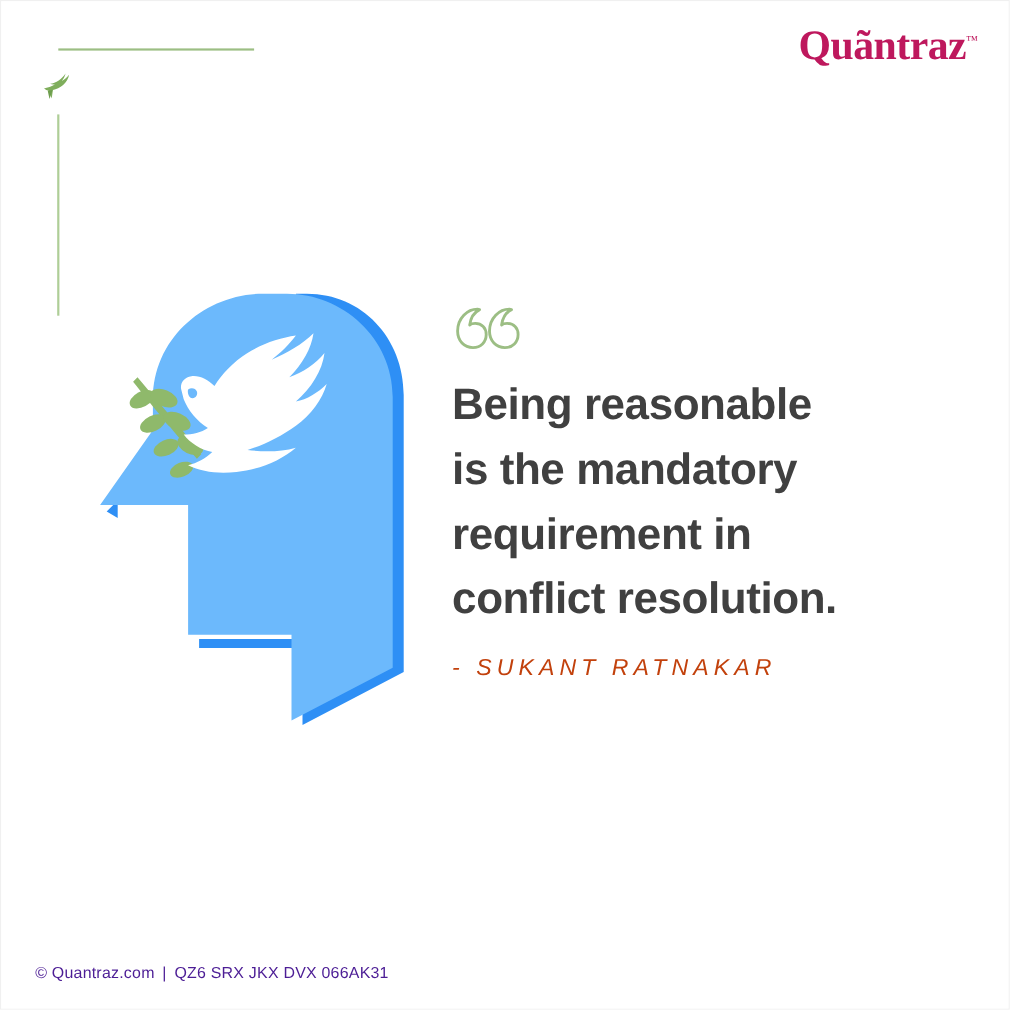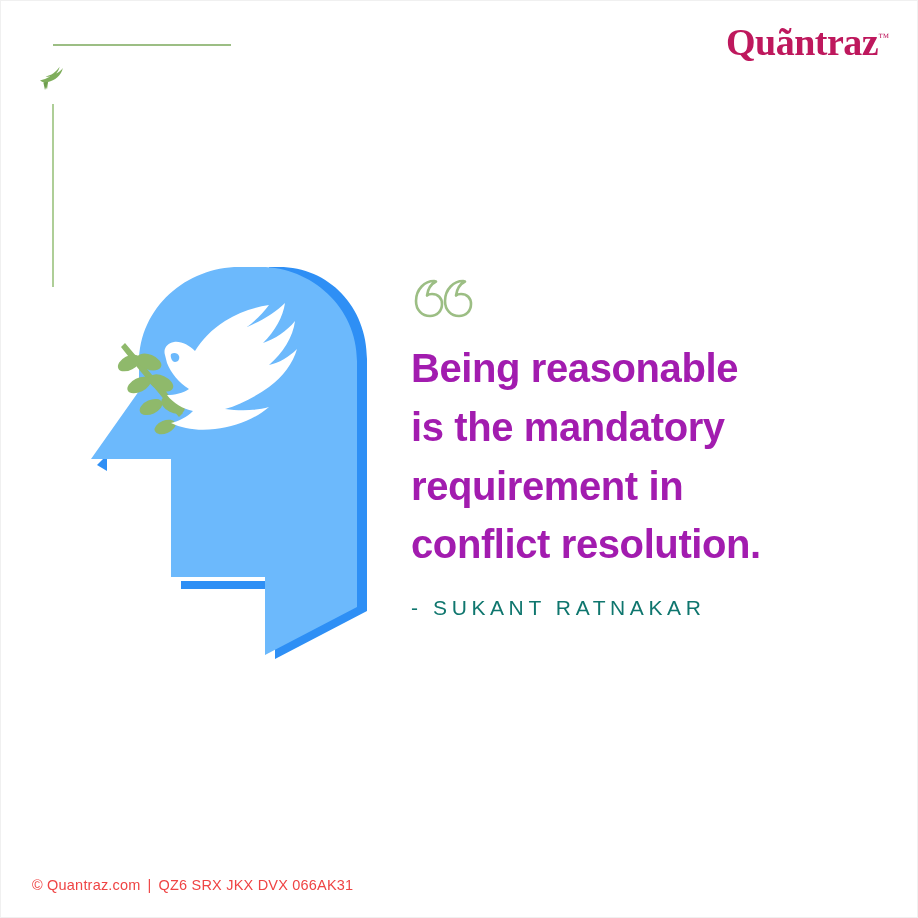--- a/index.html
+++ b/index.html
@@ -82,42 +82,43 @@
   .quote-mark {
     width: 62px;
     height: 46px;
     margin-bottom: 18px;
   }
   .quote-text {
     font-family: "Liberation Sans", sans-serif;
     font-weight: bold;
     font-size: 40px;
     line-height: 1.47;
-    color: #a21caf;
+    color: #404040;
     letter-spacing: -0.4px;
     margin: 0;
     white-space: pre-line;
   }
   .quote-author {
     margin-top: 22px;
     font-family: "Liberation Sans", sans-serif;
     font-size: 21px;
     letter-spacing: 4.6px;
-    color: #0f766e;
+    color: #c2410c;
     white-space: nowrap;
+    font-style: italic;
   }
 
   
   .footer {
     position: absolute;
     left: 31px;
     bottom: 24px;
     font-family: "Liberation Sans", sans-serif;
     font-size: 14.5px;
-    color: #ef4444;
+    color: #4c1d95;
     letter-spacing: 0.2px;
     white-space: nowrap;
   }
   .footer .sep { padding: 0 7px; }
 </style>
 </head>
 <body>
 
 <div class="canvas">
 

